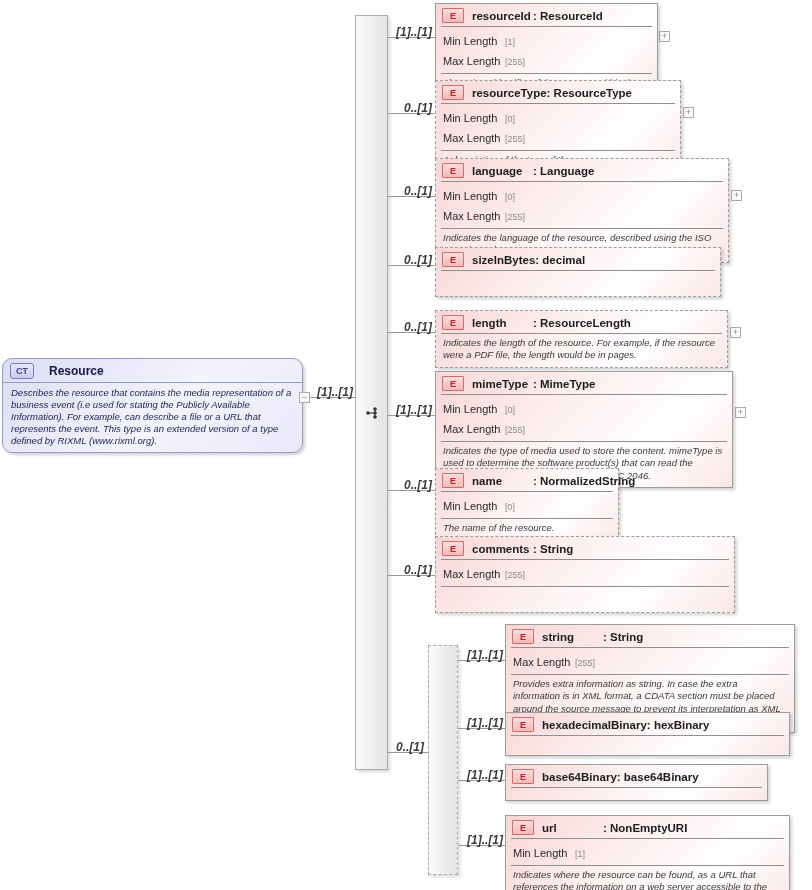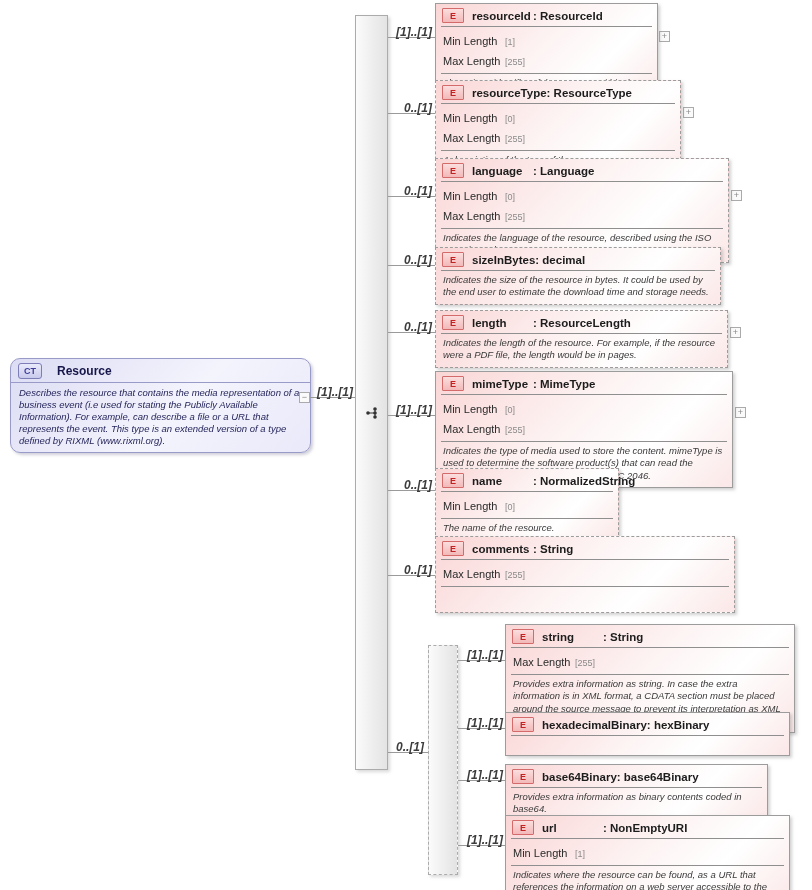--- a/index.html
+++ b/index.html
@@ -2,21 +2,21 @@
 <html><head>
 <meta charset="utf-8">
 <style>
   html,body{margin:0;padding:0;background:#ffffff;}
   #canvas{
     position:relative;width:812px;height:890px;overflow:hidden;
     font-family:"Liberation Sans",sans-serif;background:#ffffff;
   }
   
   .ctbox{
-    position:absolute;left:10px;top:358px;width:301px;min-height:78px;
+    position:absolute;left:2px;top:358px;width:301px;min-height:78px;
     background:linear-gradient(135deg,#dcdcf4 0%,#f4f4fd 55%,#e9e9fa 100%);
     border:1px solid #9a9ac8;border-radius:10px;
     box-shadow:2px 2px 3px rgba(120,120,150,0.35);
     box-sizing:border-box;
   }
   .ctbox .head{display:flex;align-items:center;padding:4px 8px 3px 7px;}
   .ctbadge{
     display:inline-flex;align-items:center;justify-content:center;
     width:22px;height:14px;border:1px solid #7d7db8;border-radius:3px;
     background:linear-gradient(180deg,#eaeafc,#c9c9ec);
@@ -217,21 +217,20 @@
     <div class="edesc">Indicates the language of the resource, described using the ISO 639-2/T Code.</div>
   </div>
 
   <div class="ebox dashed" style="left:435px;top:247px;width:286px;min-height:50px;">
     <div class="ehead">
       <span class="ebadge">E</span>
       <span class="ename">sizeInBytes</span>
       <span class="etype">decimal</span>
     </div>
     <div class="hrline"></div>
-    <div class="edesc">Indicates the size of the resource in bytes. It could be used by the end user to estimate the download time and storage needs.</div>
   </div>
 
   <div class="ebox dashed" style="left:435px;top:310px;width:293px;min-height:49px;">
     <div class="ehead">
       <span class="ebadge">E</span>
       <span class="ename">length</span>
       <span class="etype">ResourceLength</span>
     </div>
     <div class="hrline"></div>
     <div class="edesc">Indicates the length of the resource. For example, if the resource were a PDF file, the length would be in pages.</div>
@@ -302,21 +301,20 @@
     <div class="hrline"></div>
   </div>
 
   <div class="ebox" style="left:505px;top:764px;width:263px;min-height:37px;">
     <div class="ehead">
       <span class="ebadge">E</span>
       <span class="ename">base64Binary</span>
       <span class="etype">base64Binary</span>
     </div>
     <div class="hrline"></div>
-    <div class="edesc">Provides extra information as binary contents coded in base64.</div>
   </div>
 
   <div class="ebox" style="left:505px;top:815px;width:285px;min-height:66px;">
     <div class="ehead">
       <span class="ebadge">E</span>
       <span class="ename">url</span>
       <span class="etype">NonEmptyURI</span>
     </div>
     <div class="hrline"></div>
     <div class="eattrs">

